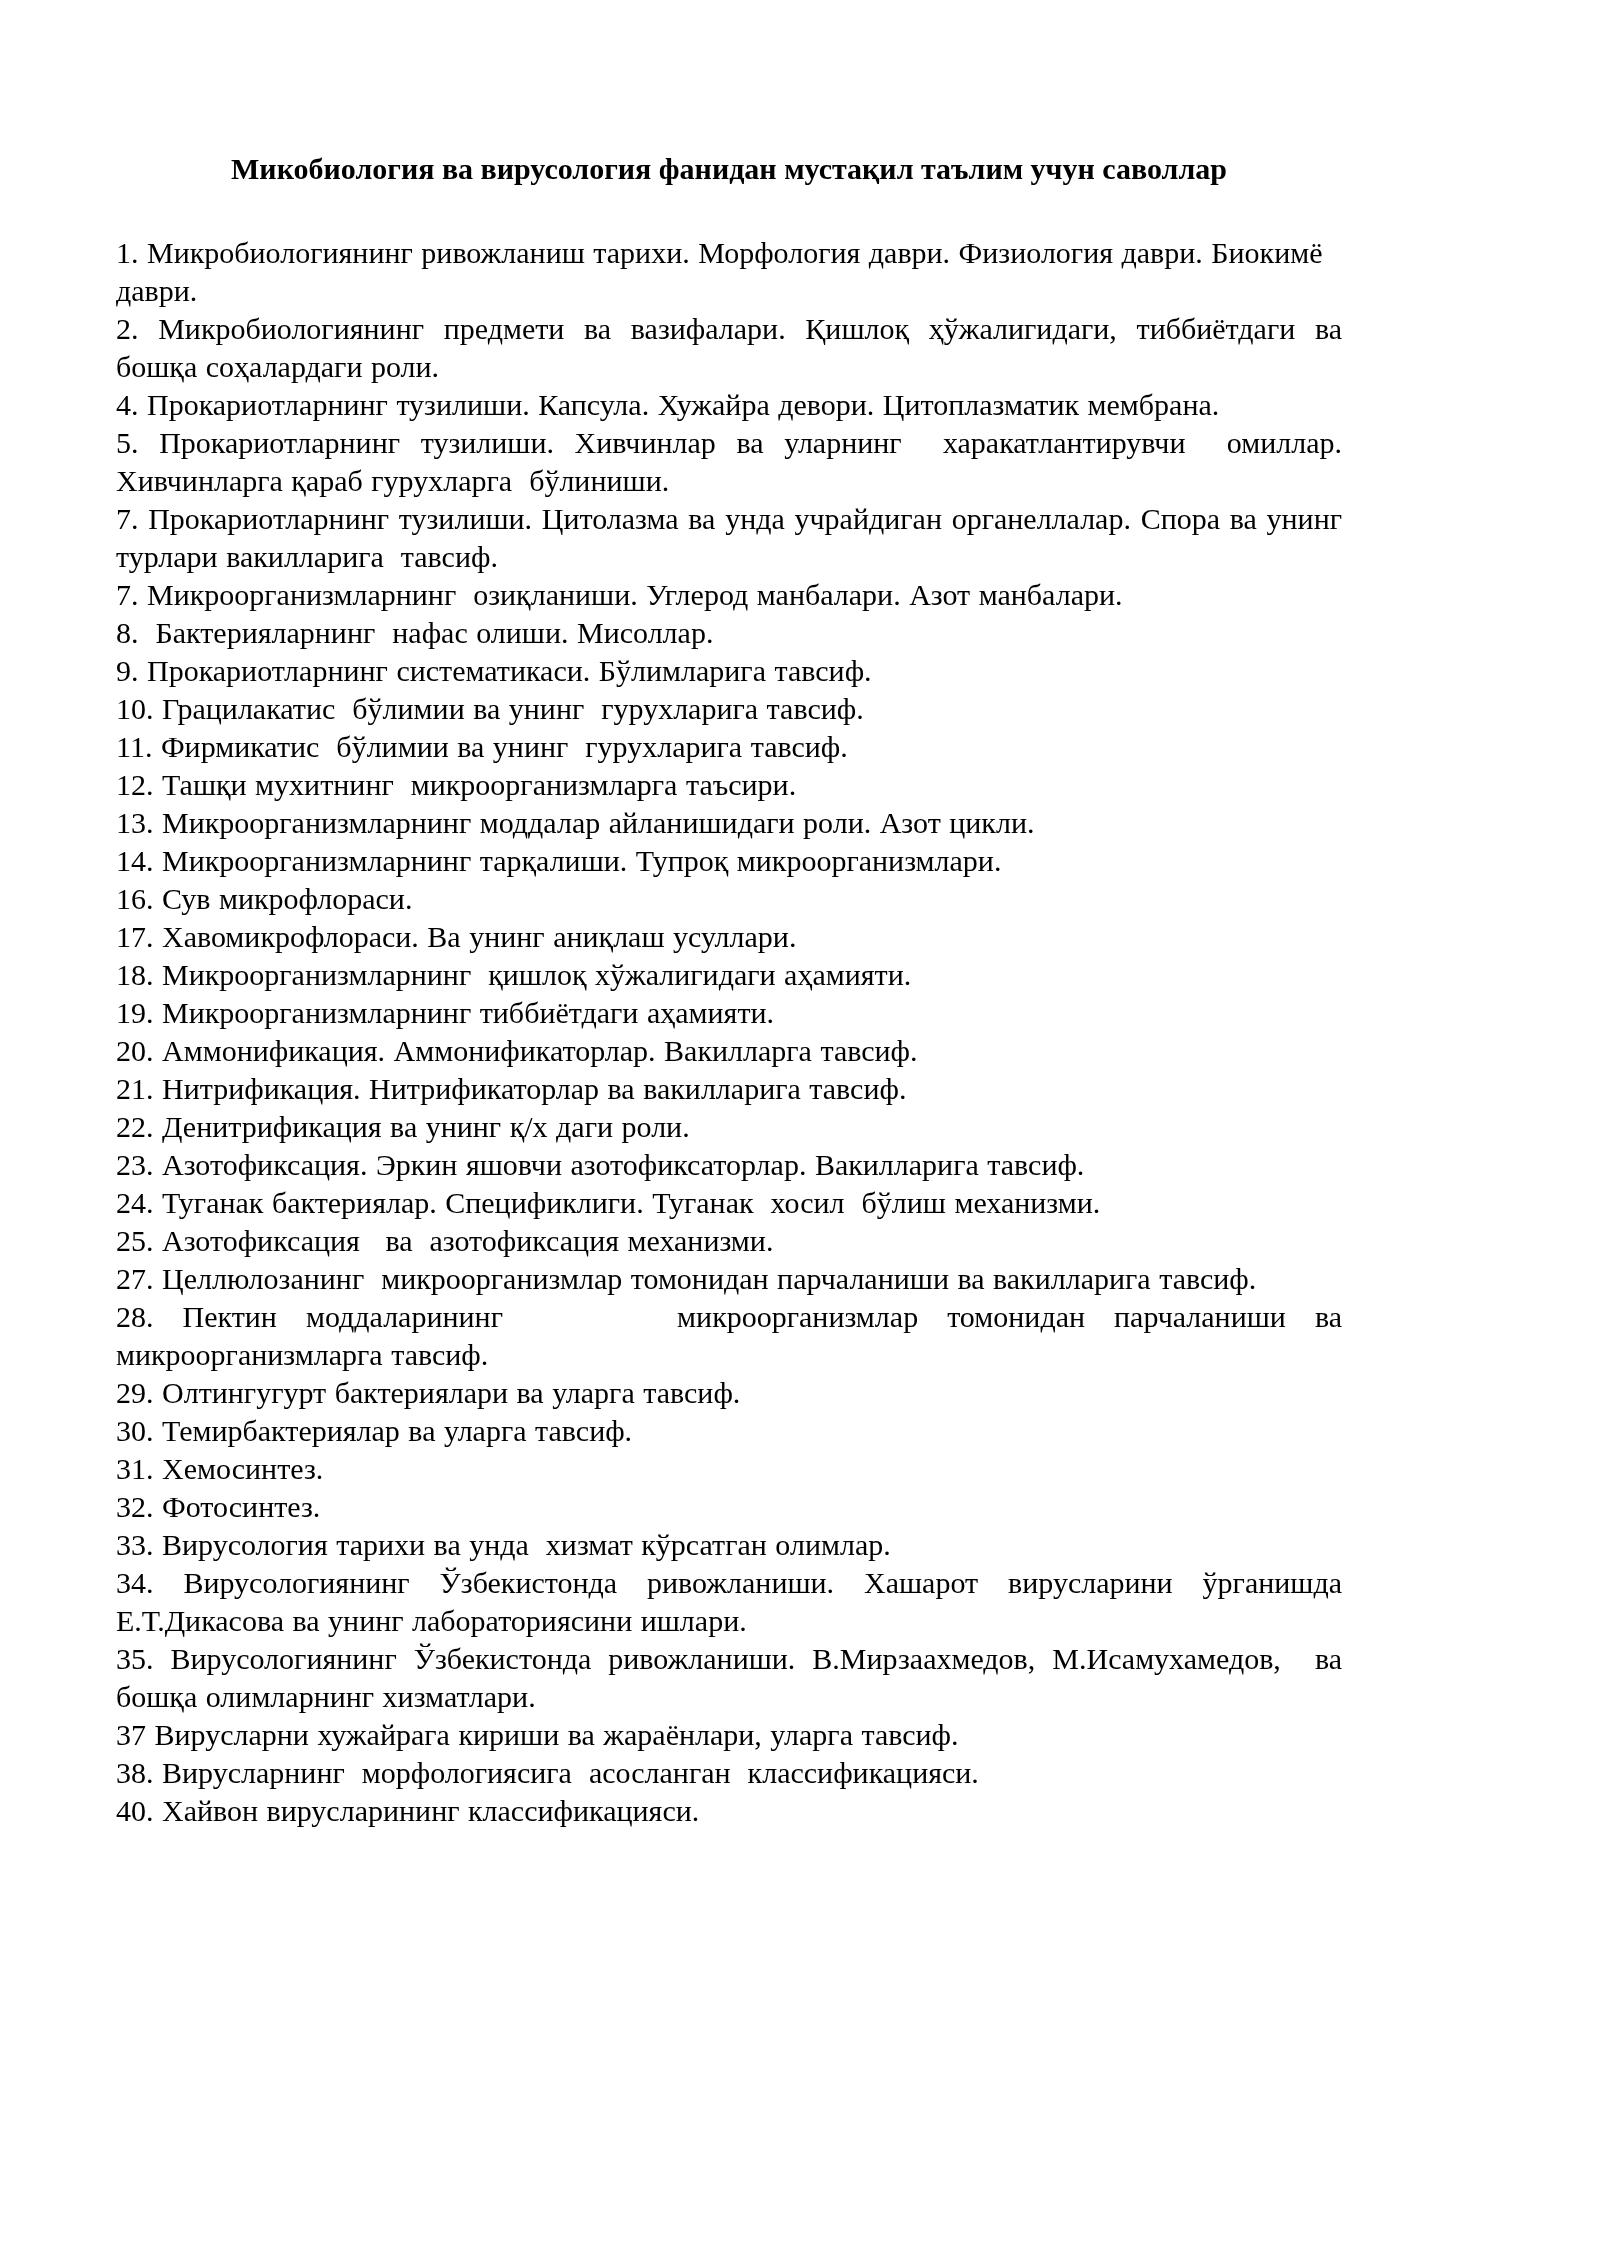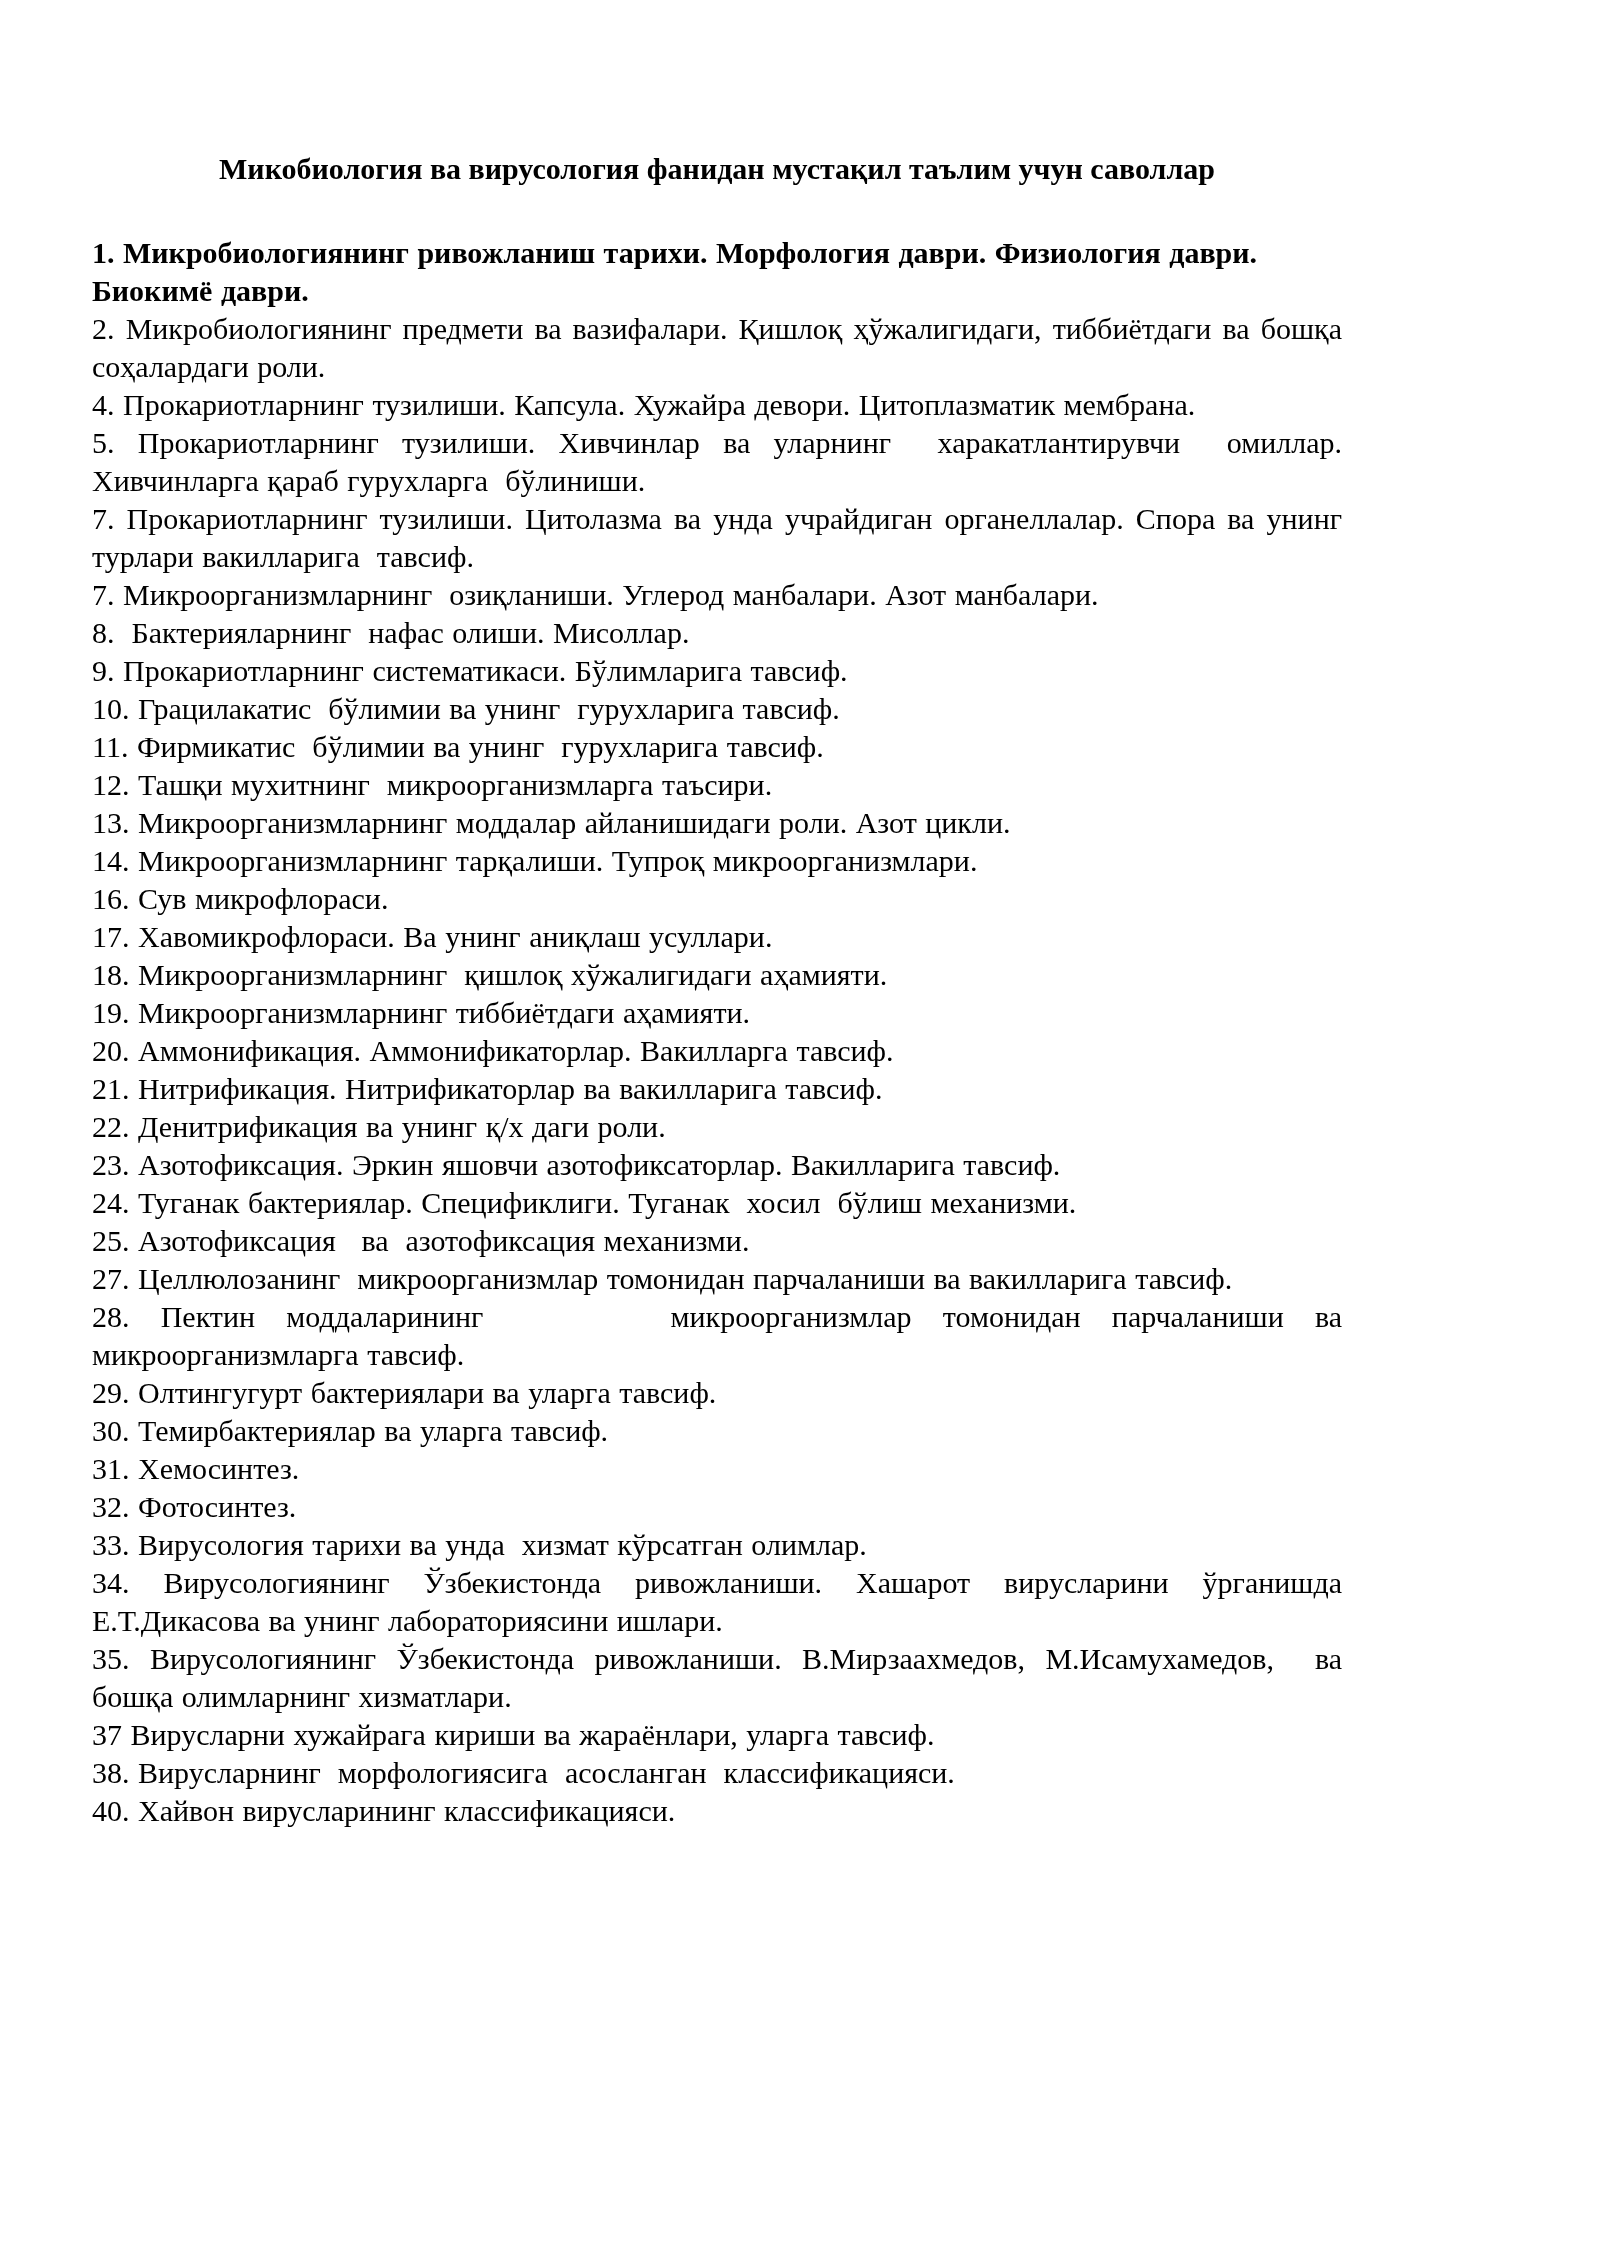--- a/index.html
+++ b/index.html
@@ -11,21 +11,21 @@
     width: 1600px;
     height: 2262px;
     overflow: hidden;
     font-family: "Liberation Serif", "DejaVu Serif", serif;
     color: #000000;
   }
   .page {
     box-sizing: border-box;
     width: 1457px;
     height: 2262px;
-    padding: 150px 115px 0 92px;
+    padding: 150px 115px 0 116px;
     background: #ffffff;
   }
   .page-title {
     font-size: 30px;
     line-height: 38px;
     font-weight: bold;
     text-align: center;
     margin: 0 0 46px 0;
   }
   .items {
@@ -35,21 +35,20 @@
     margin: 0;
     font-size: 30px;
     line-height: 38px;
     text-align: justify;
     white-space: pre-wrap;
     word-spacing: 1px;
   }
   
   .items .item:first-child {
     text-align: left;
-    font-weight: bold;
   }
 </style>
 </head>
 <body>
 
 <div class="page">
   <h1 class="page-title">Микобиология ва вирусология фанидан мустақил таълим учун саволлар</h1>
   <div class="items">
     <p class="item">1. Микробиологиянинг ривожланиш тарихи. Морфология даври. Физиология даври. Биокимё даври.</p>
     <p class="item">2. Микробиологиянинг предмети ва вазифалари. Қишлоқ ҳўжалигидаги, тиббиётдаги ва бошқа соҳалардаги роли.</p>

